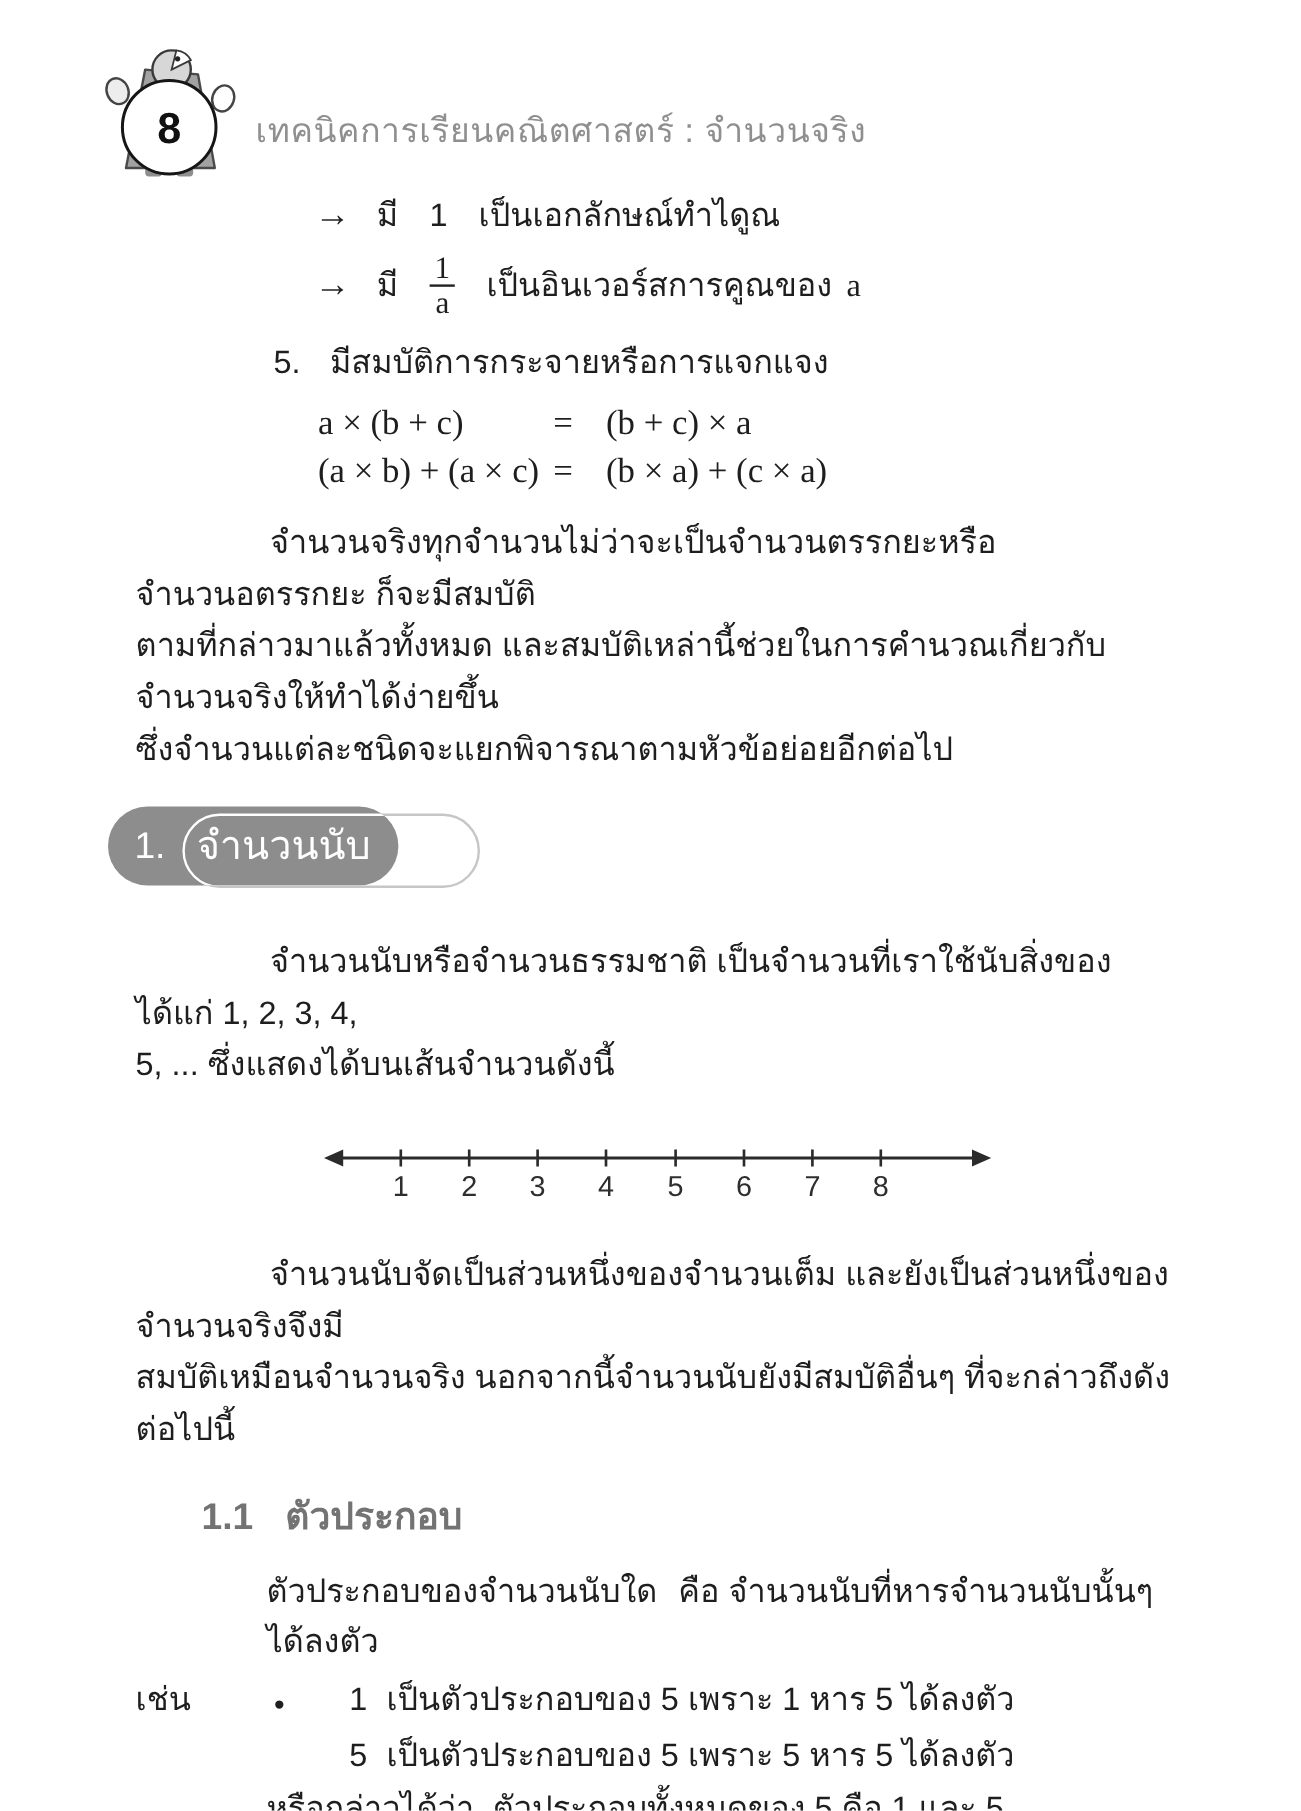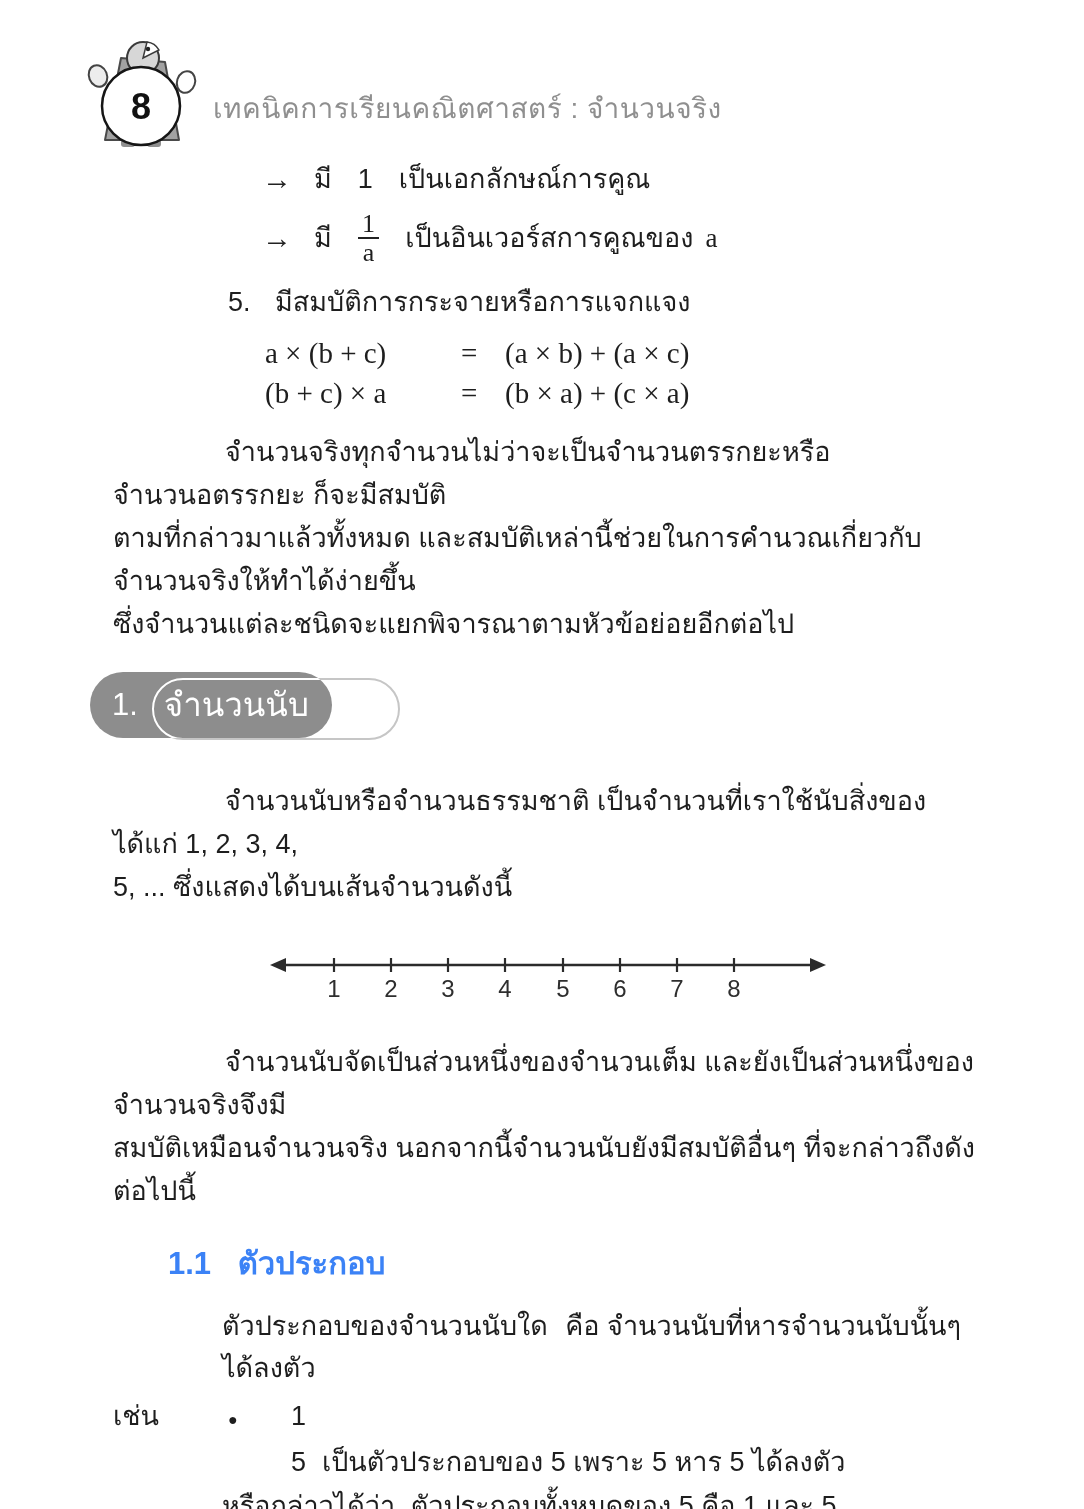--- a/index.html
+++ b/index.html
@@ -40,21 +40,21 @@
   .badge-gray { position:absolute; left:0; top:0; width:242px; height:66px; background:#8d8d8d; border-radius:34px; z-index:1; overflow:hidden; display:flex; align-items:center; }
   .badge-ring-white { position:absolute; left:62px; top:6px; width:244px; height:58px; border:2px solid #ffffff; border-radius:32px; }
   .badge-num { color:#fff; font-size:31px; margin-left:22px; position:relative; z-index:2; }
   .badge-title { color:#fff; font-size:33px; margin-left:26px; position:relative; z-index:2; }
 
   
   .numberline-wrap { margin-top:38px; margin-left:155px; }
   .numberline-wrap svg { display:block; }
   .tick-label { font-size:24px; fill:#2e2e2e; font-family:"Liberation Sans","DejaVu Sans",sans-serif; }
 
-  .subheading { margin-top:30px; margin-left:55px; font-size:31px; font-weight:bold; color:#3b82f6; }
+  .subheading { margin-top:30px; margin-left:55px; font-size:31px; font-weight:bold; color:#737373; }
   .subheading .sh-num { margin-right:18px; }
 
   .defline { margin-top:20px; margin-left:109px; }
   .bold { font-weight:normal; }
 
   .example-block { position:relative; margin-top:6px; }
   .example-label { position:absolute; left:0; top:0; line-height:42px; }
   .factor-row { display:flex; align-items:baseline; margin-left:115px; line-height:42px; }
   .bullet-col { width:42px; flex:0 0 auto; font-size:16px; }
   .num-col { width:36px; flex:0 0 auto; text-align:right; margin-right:16px; }
@@ -86,21 +86,21 @@
     </svg>
     <div class="header-title">เทคนิคการเรียนคณิตศาสตร์ : จำนวนจริง</div>
   </div>
 
   <div class="content">
 
     <div class="prop-line">
       <span class="arrow">→</span>
       <span class="w-mi">มี</span>
       <span class="w-val">1</span>
-      <span>เป็นเอกลักษณ์การคูณ</span>
+      <span>เป็นเอกลักษณ์ทำไดูณ</span>
     </div>
 
     <div class="prop-line prop-line2">
       <span class="arrow">→</span>
       <span class="w-mi">มี</span>
       <span class="frac">
         <span class="numtop">1</span>
         <span class="den" style="display:block;">a</span>
       </span>
       <span>เป็นอินเวอร์สการคูณของ</span>
@@ -108,22 +108,22 @@
     </div>
 
     <div class="item5">
       <span class="num">5.</span>
       <span>มีสมบัติการกระจายหรือการแจกแจง</span>
     </div>
 
     <div class="equations">
       <span>a × (b + c)</span>
       <span class="eq">=</span>
+      <span>(b + c) × a</span>
       <span>(a × b) + (a × c)</span>
-      <span>(b + c) × a</span>
       <span class="eq">=</span>
       <span>(b × a) + (c × a)</span>
     </div>
 
     <div class="para">
       <div class="line indent">จำนวนจริงทุกจำนวนไม่ว่าจะเป็นจำนวนตรรกยะหรือจำนวนอตรรกยะ  ก็จะมีสมบัติ</div>
       <div class="line">ตามที่กล่าวมาแล้วทั้งหมด และสมบัติเหล่านี้ช่วยในการคำนวณเกี่ยวกับจำนวนจริงให้ทำได้ง่ายขึ้น</div>
       <div class="line">ซึ่งจำนวนแต่ละชนิดจะแยกพิจารณาตามหัวข้อย่อยอีกต่อไป</div>
     </div>
 
@@ -181,20 +181,21 @@
       <span class="bold">ตัวประกอบของจำนวนนับใด</span>
       <span style="margin-left:10px;">คือ จำนวนนับที่หารจำนวนนับนั้นๆ ได้ลงตัว</span>
     </div>
 
     <div class="example-block">
       <div class="example-label">เช่น</div>
 
       <div class="factor-row">
         <span class="bullet-col">●</span>
         <span class="num-col">1</span>
+        <span>เป็นตัวประกอบของ 5  เพราะ 1 หาร 5 ได้ลงตัว</span>
       </div>
       <div class="factor-row">
         <span class="bullet-col"></span>
         <span class="num-col">5</span>
         <span>เป็นตัวประกอบของ 5  เพราะ 5 หาร 5 ได้ลงตัว</span>
       </div>
 
       <div class="summary">
         <span>หรือกล่าวได้ว่า</span>
         <span class="bold">ตัวประกอบทั้งหมดของ 5 คือ 1 และ 5</span>

